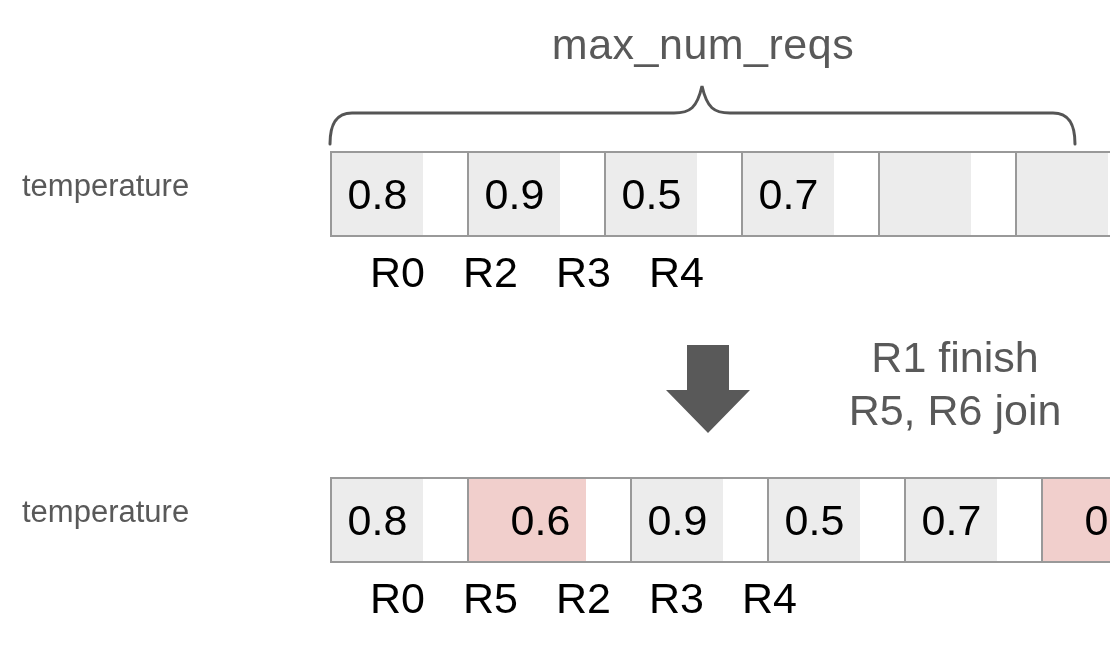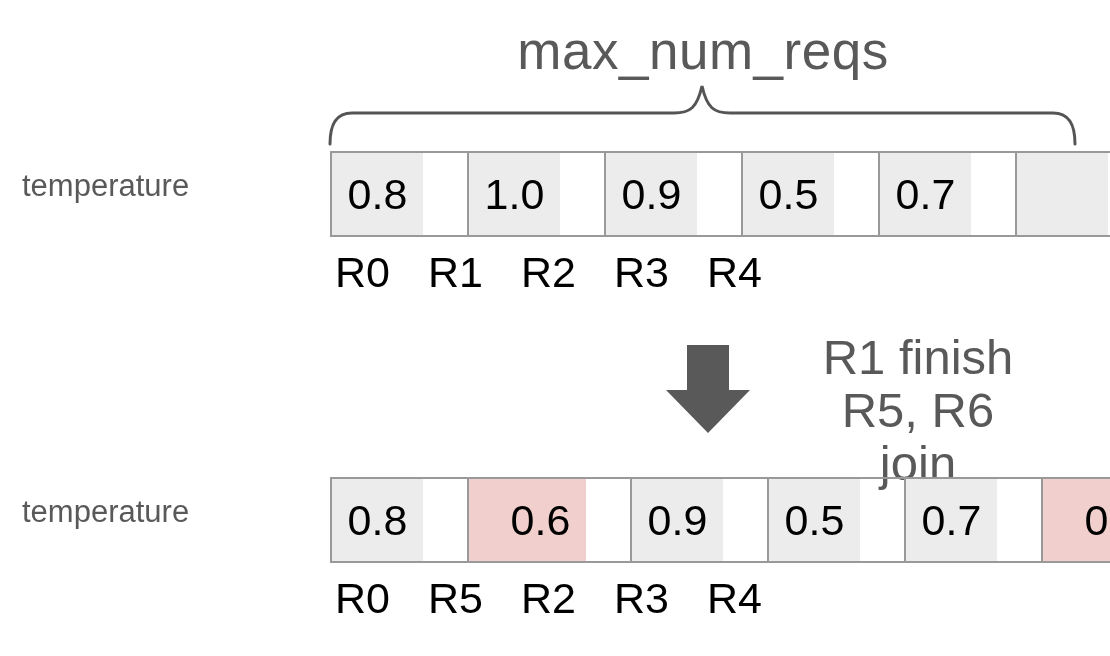--- a/index.html
+++ b/index.html
@@ -2,21 +2,21 @@
 <html style="--gray-text: #595959; --black-text: #000000; --cell-bg: #ececec; --highlight-bg: #f1cfcc; --cell-border: #999999; --arrow-fill: #595959; --brace-stroke: #555555;"><head>
 <meta charset="utf-8">
 <style>
   html,body{margin:0;padding:0;background:#ffffff;}
   .canvas{
     position:relative;width:1110px;height:656px;background:#ffffff;
     font-family:"Liberation Sans","DejaVu Sans",sans-serif;overflow:hidden;
   }
   .brace-label{
     position:absolute;left:330px;top:20px;width:746px;
-    text-align:center;font-size:53px;color:var(--gray-text);
+    text-align:center;font-size:43px;color:var(--gray-text);
     letter-spacing:0.5px;
   }
   .brace-svg{position:absolute;left:328px;top:80px;}
   .row-label{
     position:absolute;left:22px;width:300px;
     font-size:31px;color:var(--gray-text);
   }
   .row-label.before{top:168px;}
   .row-label.after{top:494px;}
   .cells{
@@ -28,62 +28,60 @@
   .cells.after{top:477px;}
   .cell{
     width:91px;height:82px;background:var(--cell-bg);
     border-left:2px solid var(--cell-border);
     display:flex;align-items:center;justify-content:center;
     font-size:43px;color:var(--black-text);
   }
   .cell:first-child{border-left:none;}
   .cell.highlight{background:var(--highlight-bg);padding-left:26px;}
   .req-labels{
-    position:absolute;left:316px;display:flex;
+    position:absolute;left:351px;display:flex;
   }
   .req-labels.before{top:250px;}
   .req-labels.after{top:576px;}
   .req-label{
     width:93px;text-align:center;font-size:43px;color:var(--black-text);
     line-height:44px;
   }
   .arrow-svg{position:absolute;left:666px;top:345px;}
   .annotation{
-    position:absolute;left:798px;top:331px;width:240px;
-    text-align:center;font-size:49px;color:var(--gray-text);
+    position:absolute;left:835px;top:331px;width:240px;
+    text-align:center;font-size:43px;color:var(--gray-text);
     line-height:53px;
   }
 </style>
 </head>
 <body>
 
 <div class="canvas">
 
   <div class="brace-label">max_num_reqs</div>
 
   <svg class="brace-svg" width="749" height="68" viewBox="0 0 749 68">
     <path d="M 2 64 C 2 46 7 33 24 33 L 346 33 C 362 33 369 28 374 6 C 379 28 386 33 402 33 L 725 33 C 742 33 747 46 747 64" fill="none" style="stroke:var(--brace-stroke)" stroke-width="3" stroke-linecap="round"></path>
   </svg>
 
   <div class="row-label before">temperature</div>
 
   <div class="cells before">
     <div class="cell">0.8</div>
-    <div class="cell">1.0</div>
     <div class="cell">0.9</div>
     <div class="cell">0.5</div>
     <div class="cell">0.7</div>
     <div class="cell"></div>
     <div class="cell"></div>
     <div class="cell"></div>
   </div>
 
   <div class="req-labels before">
     <div class="req-label">R0</div>
-    <div class="req-label">R1</div>
     <div class="req-label">R2</div>
     <div class="req-label">R3</div>
     <div class="req-label">R4</div>
     <div class="req-label"></div>
     <div class="req-label"></div>
     <div class="req-label"></div>
   </div>
 
   <svg class="arrow-svg" width="84" height="88" viewBox="0 0 84 88">
     <polygon points="21,0 63,0 63,45 84,45 42,88 0,45 21,45" style="fill:var(--arrow-fill)"></polygon>

